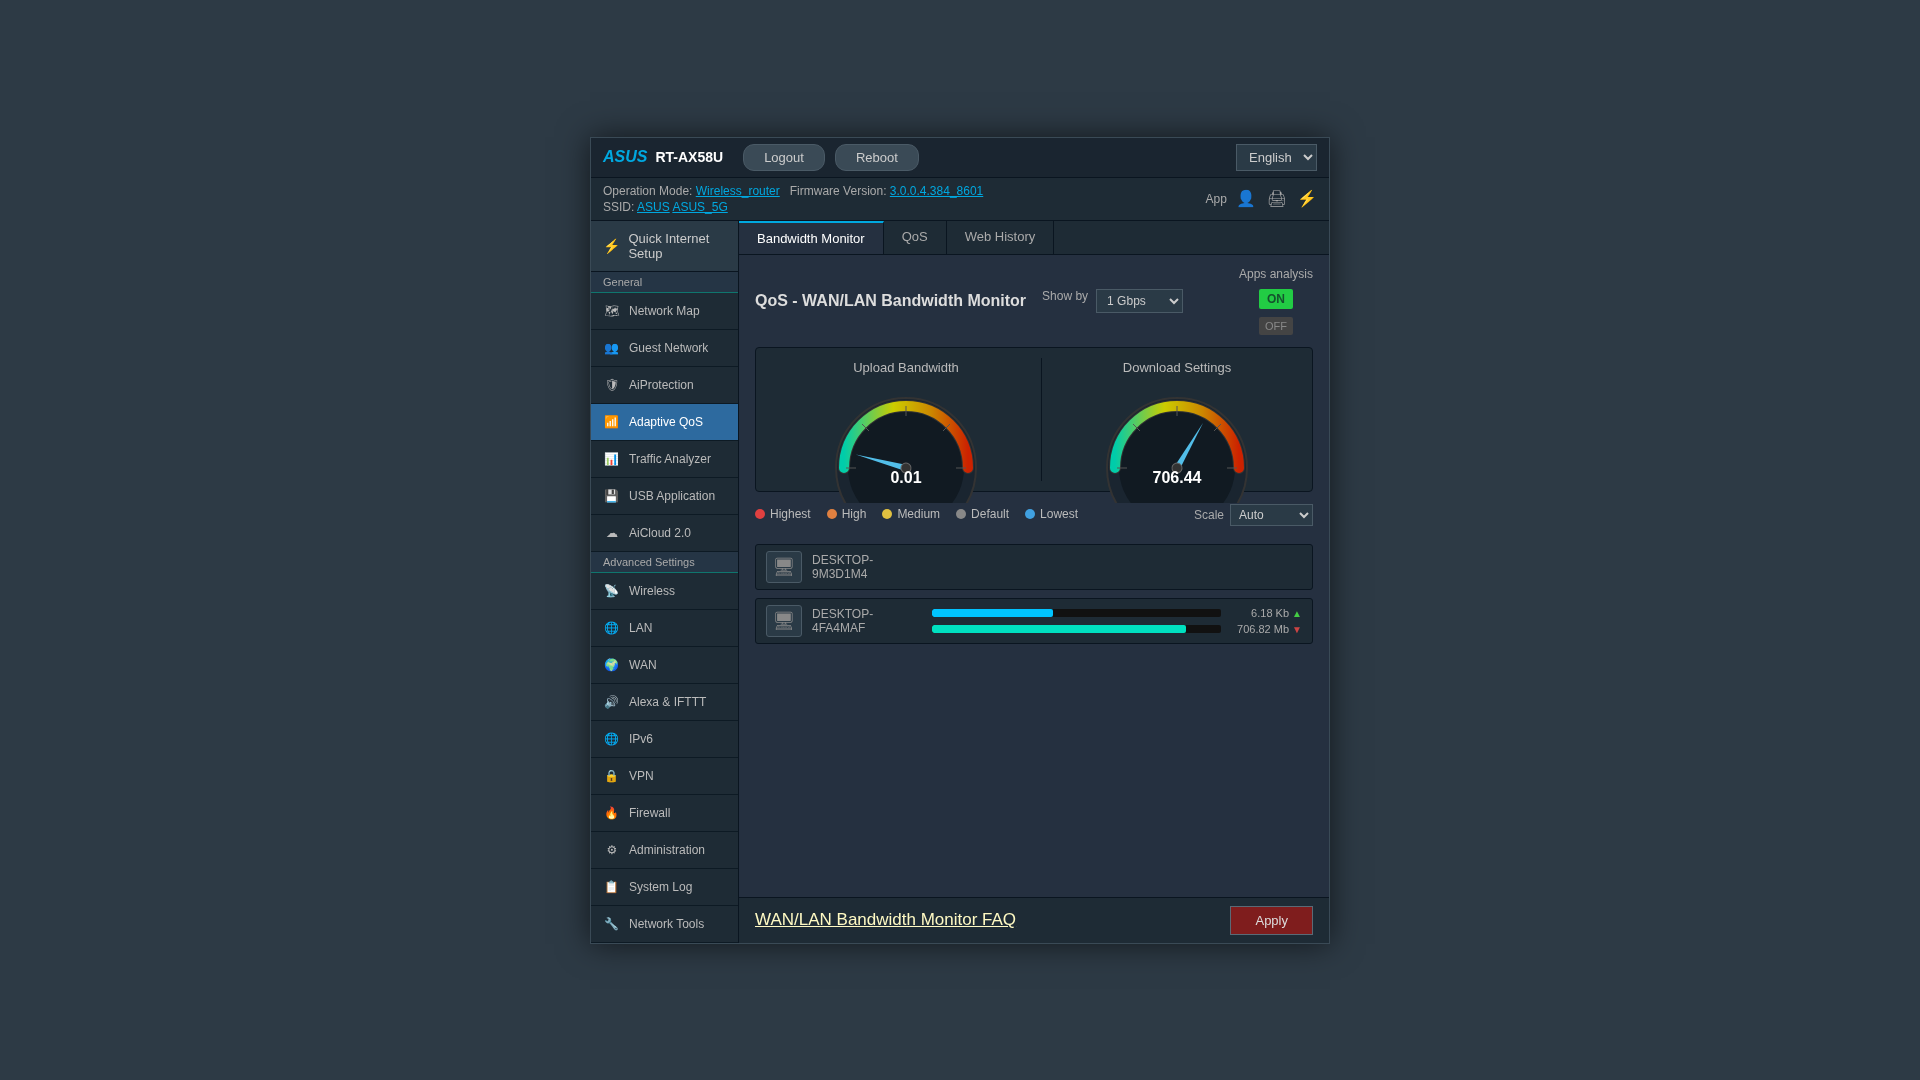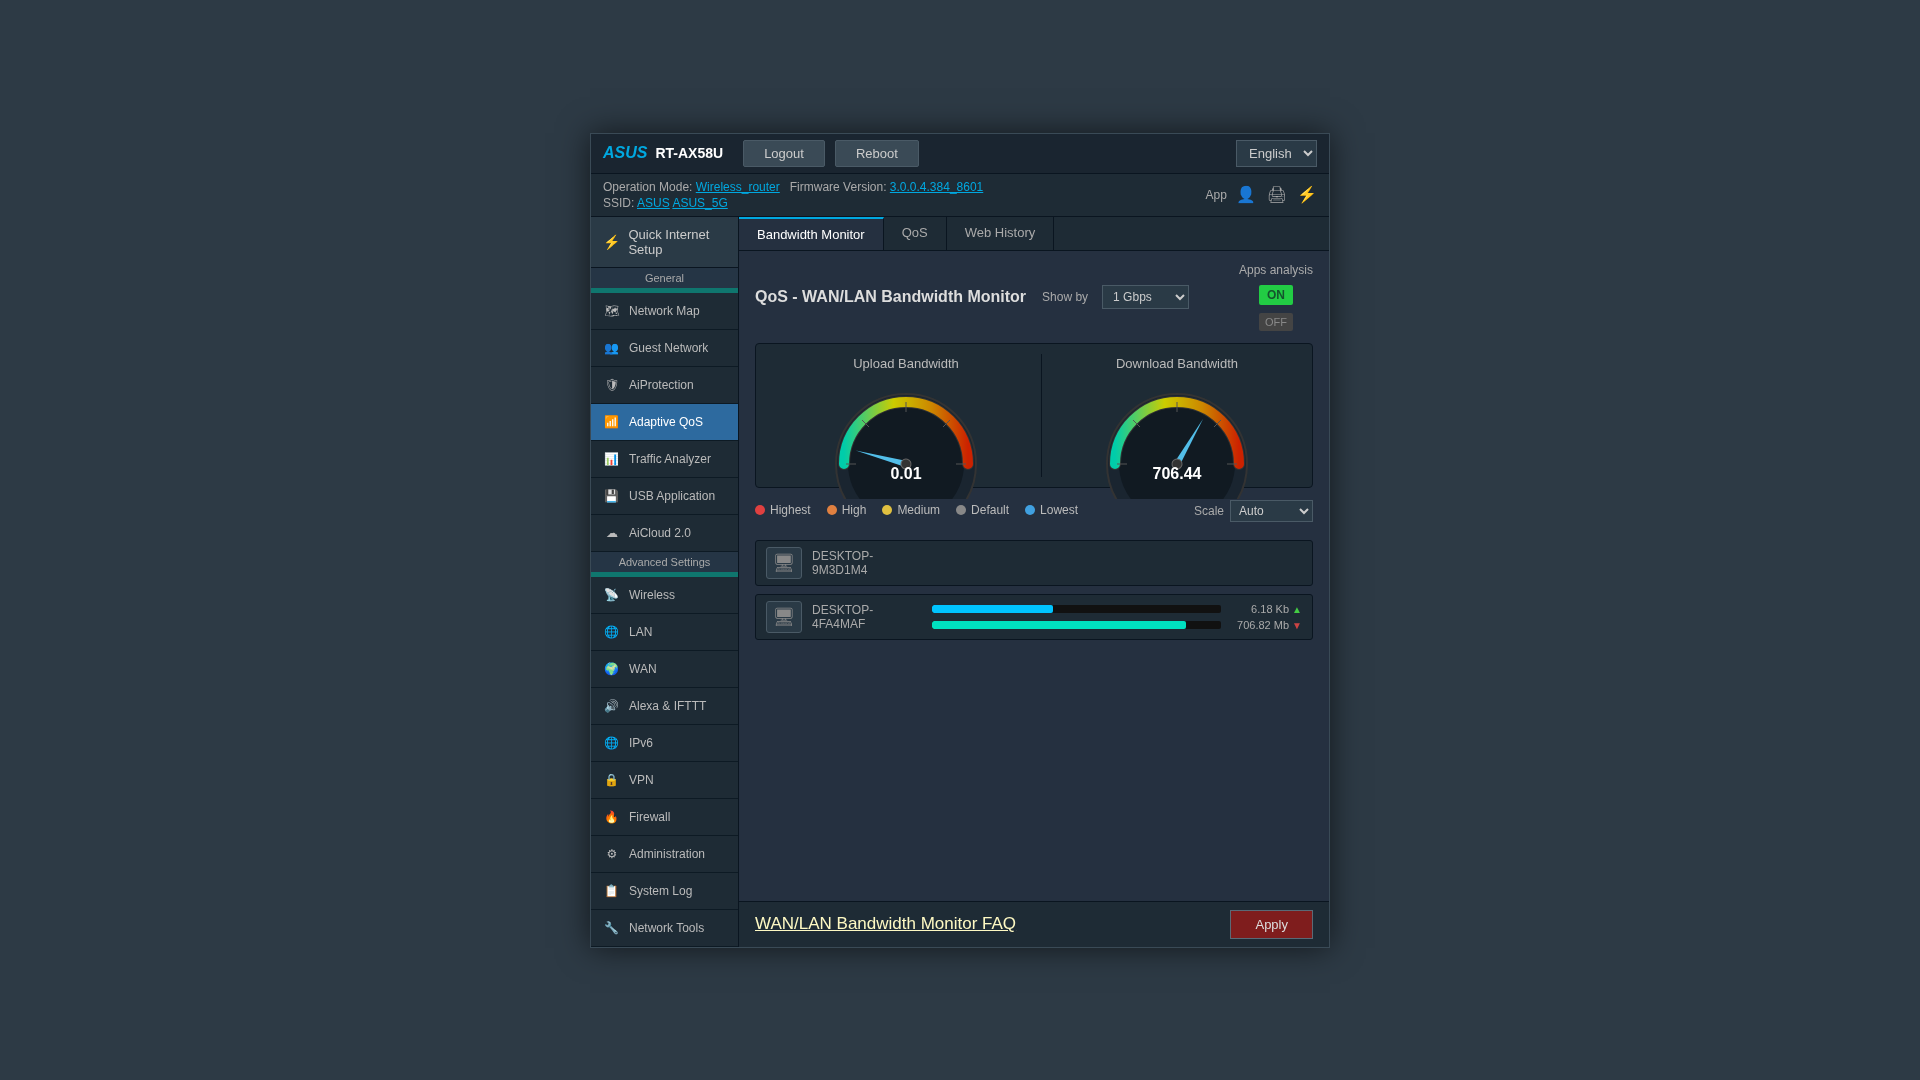--- a/index.html
+++ b/index.html
@@ -47,21 +47,21 @@
       font-size: 14px;
       font-weight: bold;
     }
     .header-btn {
       background: #3a4a56;
       color: #ccc;
       border: 1px solid #4a5a66;
       padding: 5px 20px;
       cursor: pointer;
       font-size: 13px;
-      border-radius: 2px;
+      border-radius: 11px;
     }
     .header-spacer { flex: 1; }
     .lang-select {
       background: #2a3a46;
       color: #ccc;
       border: 1px solid #4a5a66;
       padding: 4px 8px;
       font-size: 13px;
     }
     
@@ -98,22 +98,21 @@
       gap: 8px;
       cursor: pointer;
       border-bottom: 1px solid #0a1520;
     }
     .qs-icon { color: #00a8e0; font-size: 14px; }
     .section-label {
       background: #253545;
       color: #aaa;
       font-size: 11px;
       padding: 4px 12px;
-      text-align: center;
-      border-bottom: 5px solid #0f766e;
+      border-bottom: 1px solid #0f766e;
     }
     .nav-item {
       display: flex;
       align-items: center;
       gap: 8px;
       padding: 9px 12px;
       cursor: pointer;
       border-bottom: 1px solid #0d1a24;
       color: #bbb;
       font-size: 12px;
@@ -152,22 +151,22 @@
       gap: 16px;
       margin-bottom: 12px;
     }
     .panel-title {
       font-size: 16px;
       color: #ddd;
       font-weight: bold;
     }
     .show-by {
       display: flex;
-      align-items: center;
-      gap: 14px;
+      align-items: flex-start;
+      gap: 8px;
       color: #aaa;
       font-size: 12px;
     }
     .show-select {
       background: #2a3a46;
       color: #ccc;
       border: 1px solid #4a5a66;
       padding: 3px 6px;
       font-size: 12px;
     }
@@ -531,21 +530,21 @@
                 </g>
 
                 <text x="80" y="95" text-anchor="middle" fill="white" font-size="16" font-weight="bold">0.01</text>
               </svg>
             </div>
           </div>
 
           <div style="width:1px;background:#0a1520;margin:10px 0;"></div>
 
           <div class="gauge-section">
-            <div class="gauge-title">Download Bandwidth</div>
+            <div class="gauge-title">Download Settings</div>
             <div class="gauge-wrap">
               <svg class="gauge-svg" viewBox="0 0 160 110">
                 <defs>
                   <linearGradient id="arcGrad2" x1="0%" y1="0%" x2="100%" y2="0%">
                     <stop offset="0%" style="stop-color:#00ccaa"></stop>
                     <stop offset="40%" style="stop-color:#cccc00"></stop>
                     <stop offset="70%" style="stop-color:#cc8800"></stop>
                     <stop offset="100%" style="stop-color:#cc2200"></stop>
                   </linearGradient>
                 </defs>

